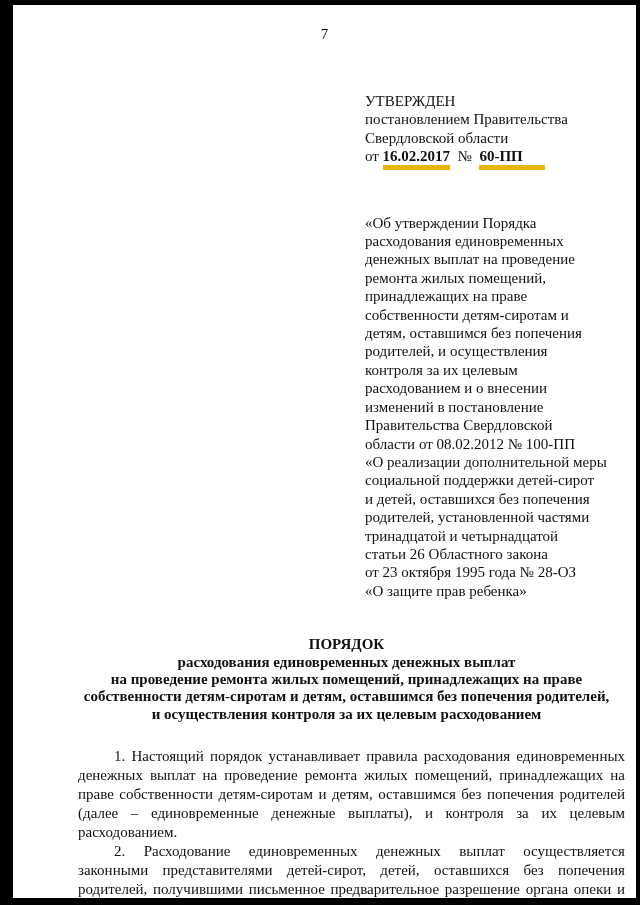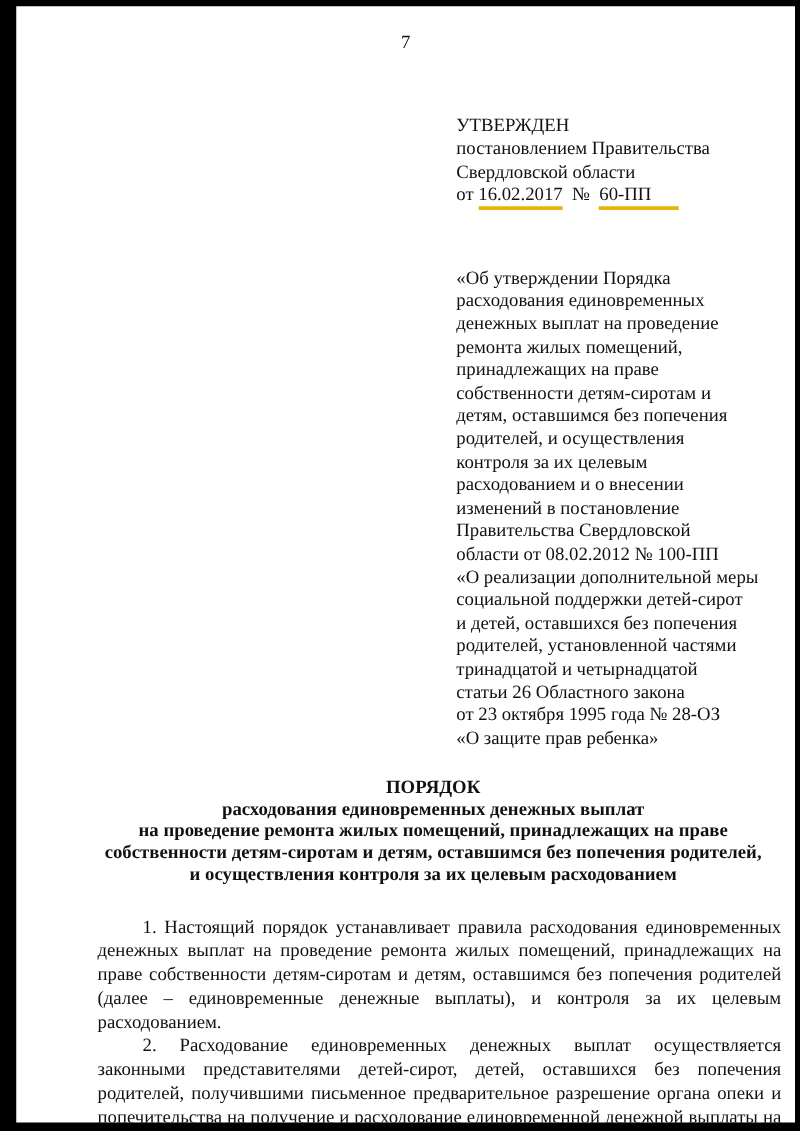--- a/index.html
+++ b/index.html
@@ -29,28 +29,29 @@
   .approval {
     margin: 18px 10px 0 352px;
     line-height: 18.4px;
     text-align: left;
   }
   .preline {
     white-space: pre-line;
     margin-top: 48px;
   }
   .u {
-    border-bottom: 3px solid #eab308;
+    border-bottom: 5px solid #eab308;
     padding-bottom: 1px;
+    font-weight: bold;
   }
   .u-tail {
     padding-right: 22px;
   }
   .doc-title {
-    margin: 22px 21px 0 65px;
+    margin: 36px 21px 0 65px;
     text-align: center;
     font-weight: bold;
     line-height: 17.4px;
   }
   .body-text {
     margin: 24px 11px 0 65px;
     text-align: justify;
     line-height: 19px;
   }
   .body-text p {

